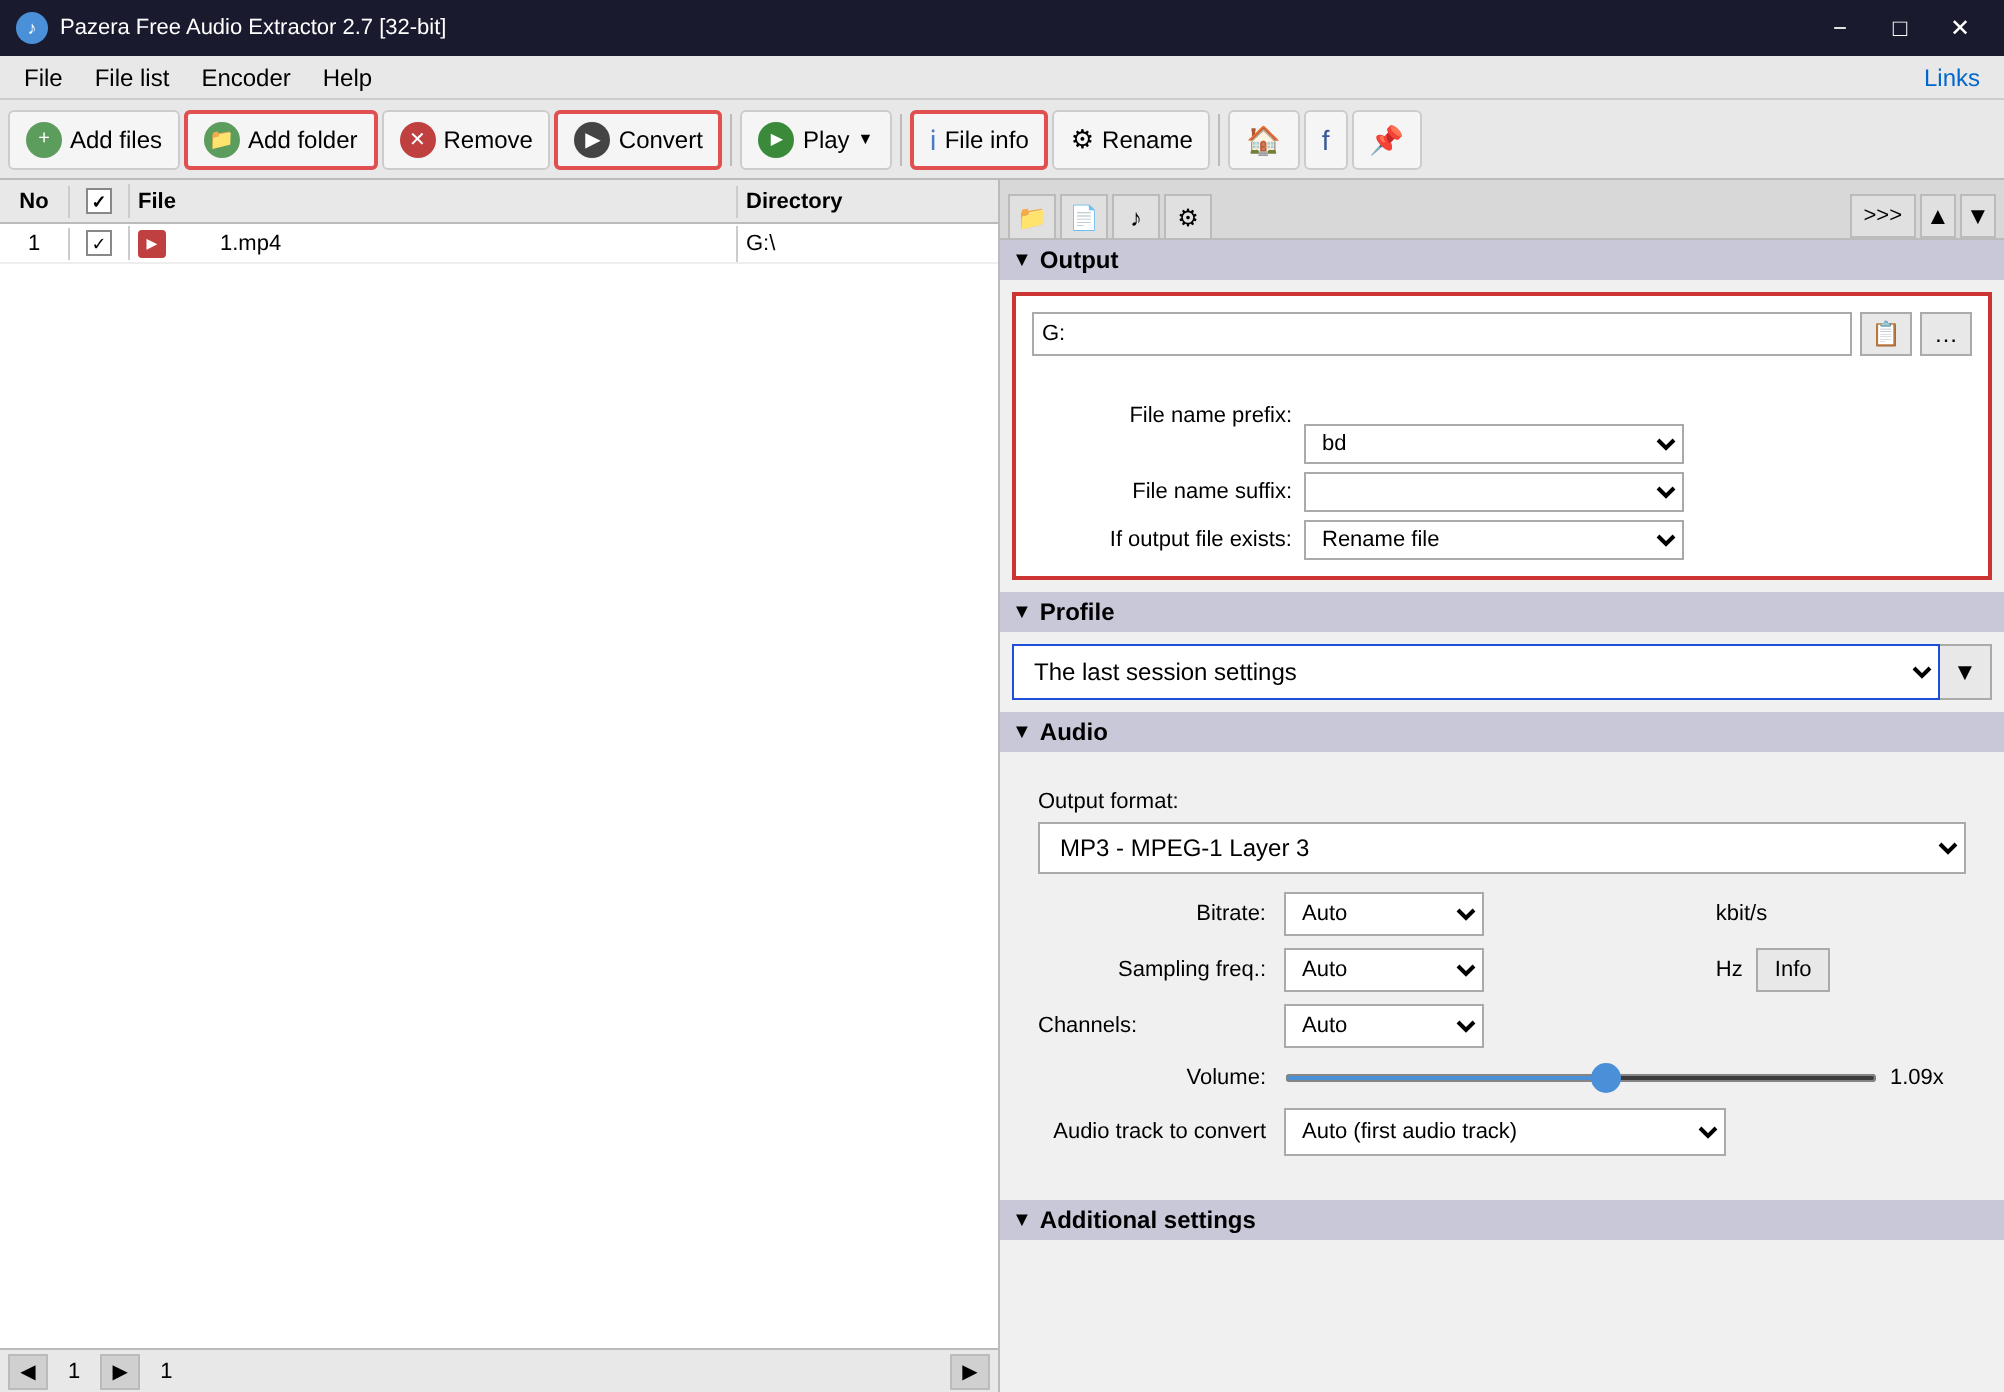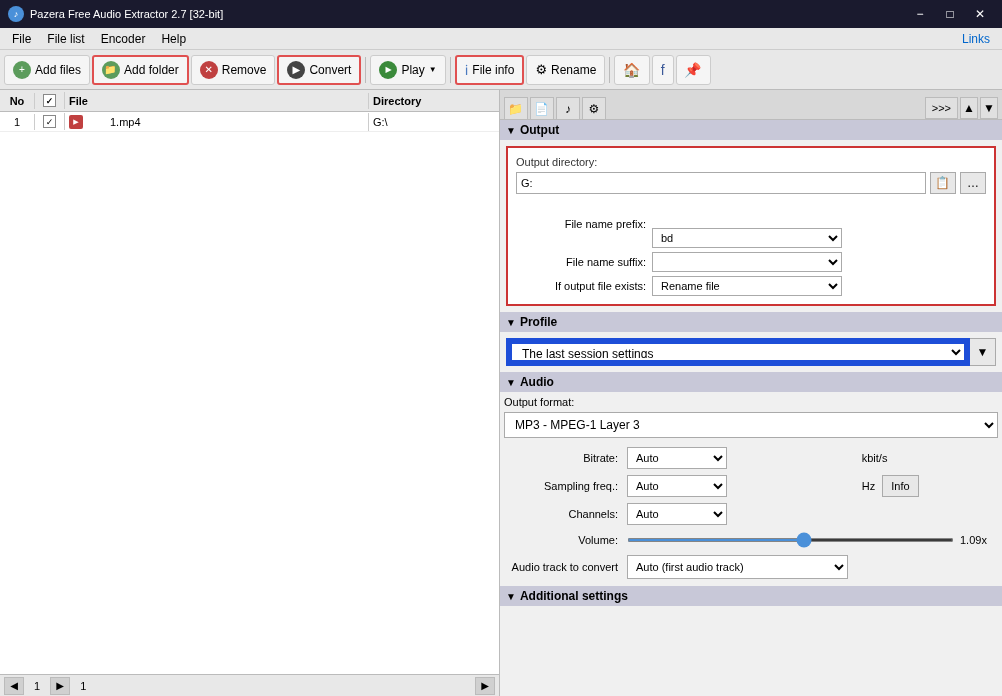--- a/index.html
+++ b/index.html
@@ -66,25 +66,25 @@
     .select-wide { width: 180px; }
     .dir-input-row { display: flex; align-items: center; gap: 4px; margin-bottom: 6px; }
     .dir-input { flex: 1; height: 22px; border: 1px solid #aaa; padding: 2px 4px; font-size: 11px; background: #fff; }
     .dir-btn { width: 26px; height: 22px; background: #e8e8e8; border: 1px solid #aaa; display: flex; align-items: center; justify-content: center; cursor: pointer; font-size: 12px; }
     .form-grid { display: grid; grid-template-columns: 130px 1fr; gap: 4px 6px; align-items: center; margin-top: 4px; }
     .form-label { text-align: right; font-size: 11px; }
 
     
     .profile-section { padding: 6px; }
     .profile-dropdown-row { display: flex; align-items: center; }
-    .profile-select { flex: 1; height: 28px; border: 6px solid #1d4ed8; background: #fff; padding: 2px 6px; font-size: 12px; }
+    .profile-select { flex: 1; height: 28px; border: 1px solid #1d4ed8; background: #fff; padding: 2px 6px; font-size: 12px; }
     .profile-arrow { width: 26px; height: 28px; background: #e8e8e8; border: 1px solid #aaa; border-left: none; display: flex; align-items: center; justify-content: center; cursor: pointer; }
 
     
-    .audio-section { padding: 4px; }
+    .audio-section { padding: 19px; }
     .output-format-label { font-size: 11px; margin-bottom: 4px; }
     .format-select { width: 100%; height: 26px; border: 1px solid #aaa; background: #fff; padding: 2px 6px; font-size: 12px; margin-bottom: 6px; }
     .audio-select { width: 100px; height: 22px; border: 1px solid #aaa; background: #fff; font-size: 11px; }
     .info-btn { padding: 1px 8px; background: #e8e8e8; border: 1px solid #aaa; font-size: 11px; cursor: pointer; height: 22px; }
 
     
     .additional-section { padding: 4px 6px; }
 
     .checkbox { width: 13px; height: 13px; border: 1px solid #888; background: #fff; display: inline-flex; align-items: center; justify-content: center; cursor: pointer; }
     .checkbox.checked::after { content: '✓'; font-size: 9px; }
@@ -194,21 +194,20 @@
       <div class="settings-nav-up">▲</div>
       <div class="settings-nav-down">▼</div>
     </div>
 
     <div class="section-header">
       <span class="section-arrow">▼</span>
       <span>Output</span>
     </div>
     <div class="output-section">
       <div class="output-border">
-        <div class="output-label">Output directory:</div>
         <div class="dir-input-row">
           <input type="text" class="dir-input" value="G:" style="">
           <div class="dir-btn">📋</div>
           <div class="dir-btn">…</div>
         </div>
         <div class="form-grid">
           <div class="form-label">File name prefix:</div>
           <div>
             <select style="width:190px;margin-top:28px;">
               <option>bd</option>
@@ -279,21 +278,21 @@
             <select class="audio-select">
               <option>Auto</option><option>22050</option><option>44100</option><option>48000</option>
             </select>
           </td>
           <td style="padding:3px;">
             <span>Hz</span>
             <button class="info-btn" style="margin-left:4px;">Info</button>
           </td>
         </tr>
         <tr>
-          <td style="text-align:right; padding:3px 6px 3px 0;">Channels:</td>
+          <td style="padding:3px 6px 3px 0;">Channels:</td>
           <td style="padding:3px;">
             <select class="audio-select">
               <option>Auto</option><option>Mono</option><option>Stereo</option>
             </select>
           </td>
           <td></td>
         </tr>
         <tr>
           <td style="text-align:right; padding:3px 6px 3px 0; vertical-align:middle;">Volume:</td>
           <td colspan="2" style="padding:3px;">

